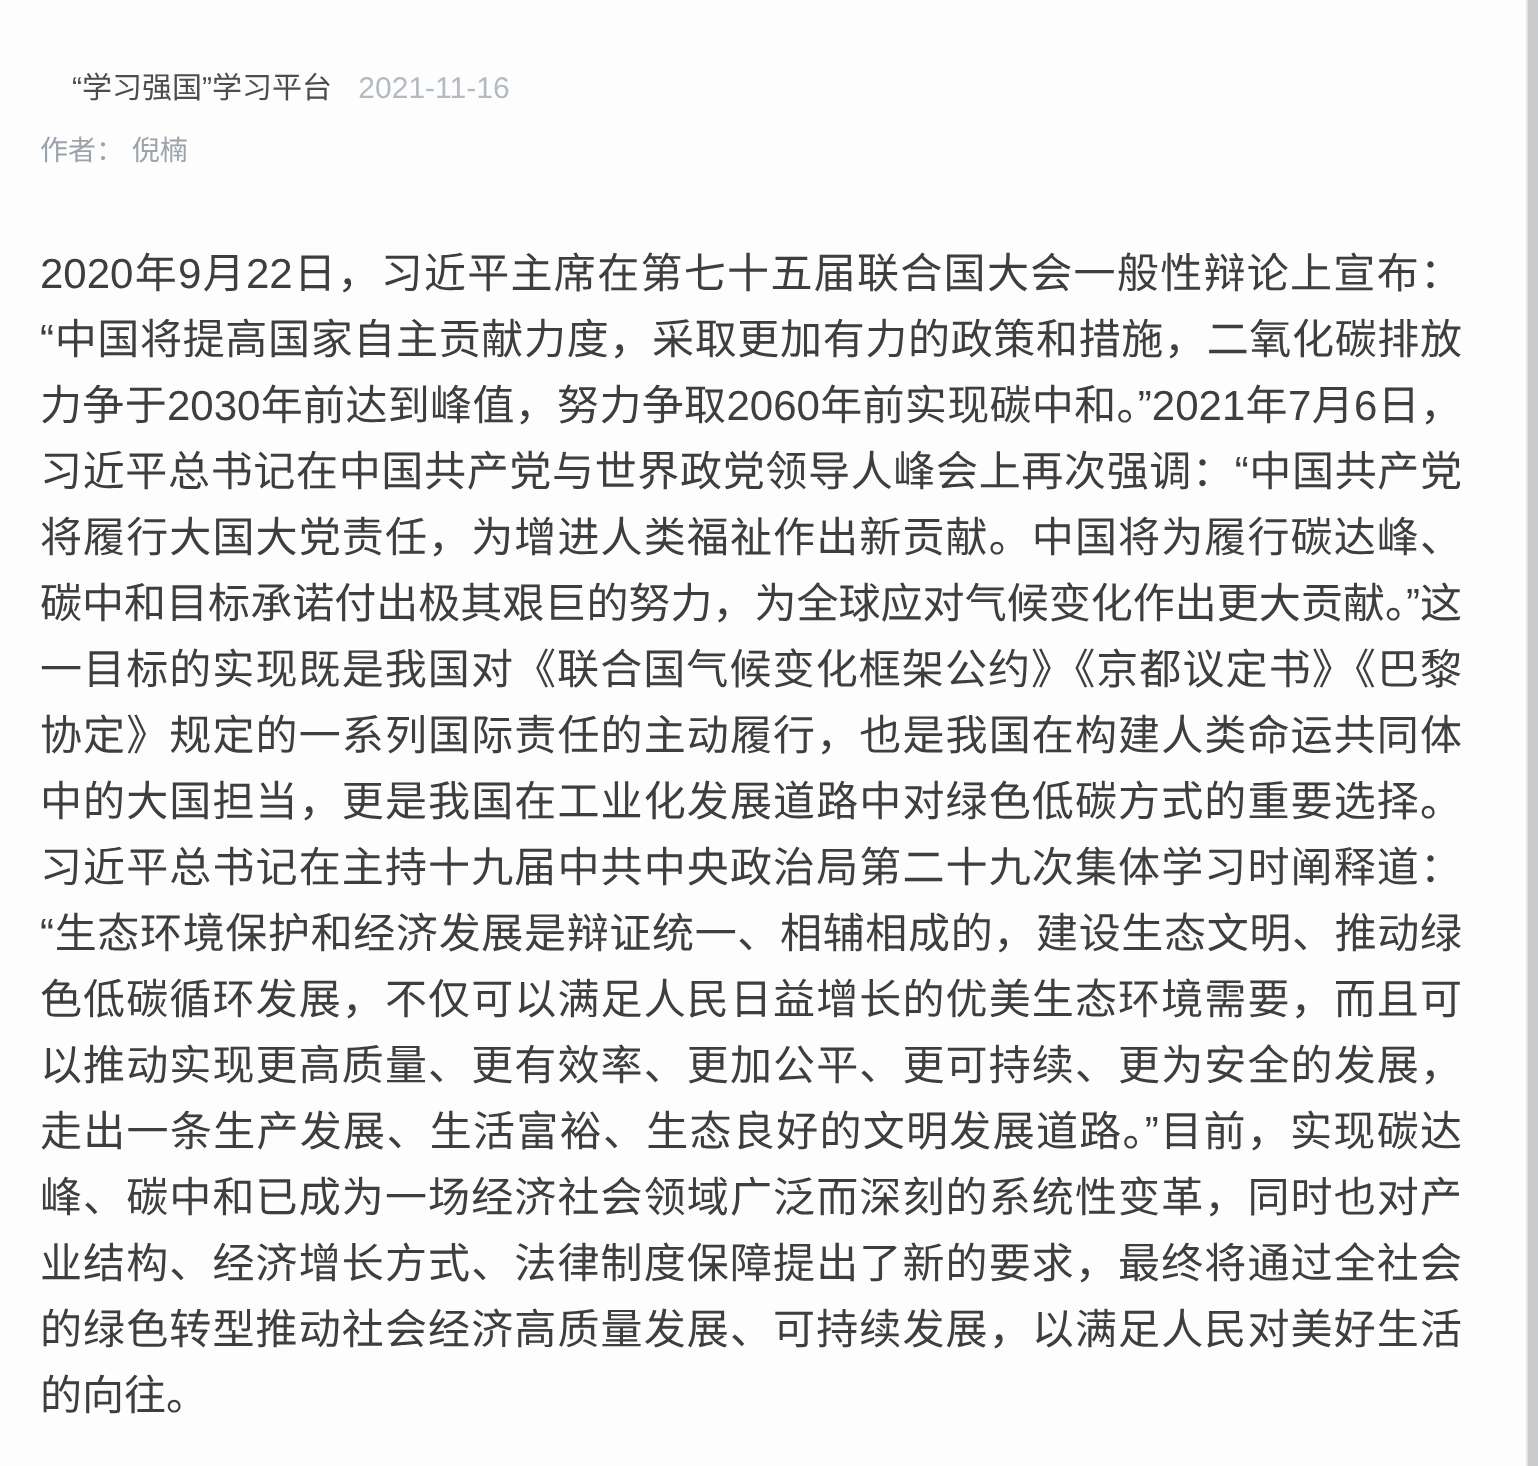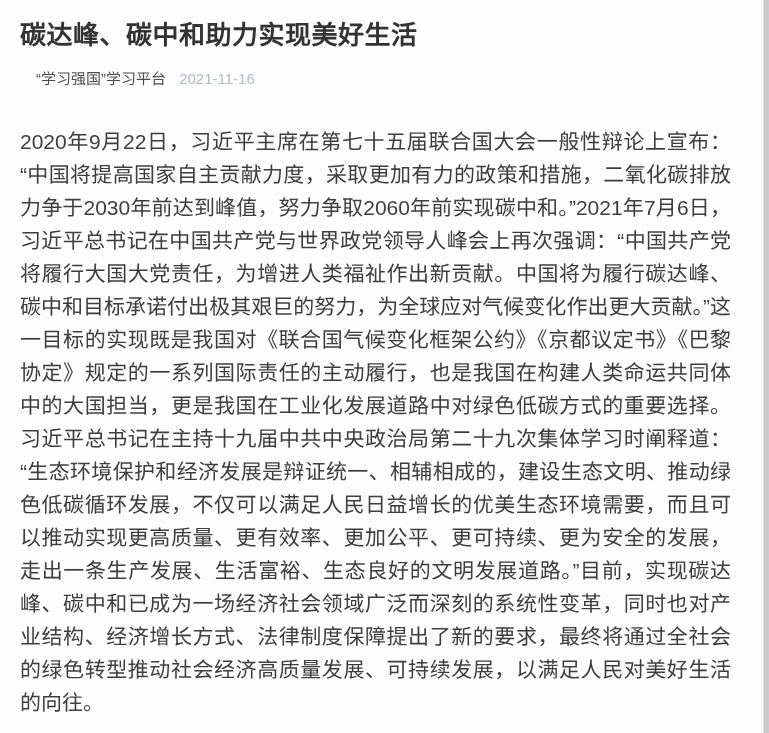--- a/index.html
+++ b/index.html
@@ -64,27 +64,30 @@
     word-break: break-all;
   }
 </style>
 </head>
 <body>
 
 <div class="page">
 
   <div class="article">
 
-    <h1 class="article-title">碳达峰、碳中和助力实现美好生活</h1>
 
     <div class="meta-row">
       <span class="meta-source">“学习强国”学习平台</span>
       <span class="meta-date">2021-11-16</span>
     </div>
 
+    <div class="author-row">
+      <span>作者：</span>
+      <span>倪楠</span>
+    </div>
 
     <p class="article-body">2020年9月22日，习近平主席在第七十五届联合国大会一般性辩论上宣布：“中国将提高国家自主贡献力度，采取更加有力的政策和措施，二氧化碳排放力争于2030年前达到峰值，努力争取2060年前实现碳中和。”2021年7月6日，习近平总书记在中国共产党与世界政党领导人峰会上再次强调：“中国共产党将履行大国大党责任，为增进人类福祉作出新贡献。中国将为履行碳达峰、碳中和目标承诺付出极其艰巨的努力，为全球应对气候变化作出更大贡献。”这一目标的实现既是我国对《联合国气候变化框架公约》《京都议定书》《巴黎协定》规定的一系列国际责任的主动履行，也是我国在构建人类命运共同体中的大国担当，更是我国在工业化发展道路中对绿色低碳方式的重要选择。习近平总书记在主持十九届中共中央政治局第二十九次集体学习时阐释道：“生态环境保护和经济发展是辩证统一、相辅相成的，建设生态文明、推动绿色低碳循环发展，不仅可以满足人民日益增长的优美生态环境需要，而且可以推动实现更高质量、更有效率、更加公平、更可持续、更为安全的发展，走出一条生产发展、生活富裕、生态良好的文明发展道路。”目前，实现碳达峰、碳中和已成为一场经济社会领域广泛而深刻的系统性变革，同时也对产业结构、经济增长方式、法律制度保障提出了新的要求，最终将通过全社会的绿色转型推动社会经济高质量发展、可持续发展，以满足人民对美好生活的向往。</p>
 
   </div>
 
   <div class="scrollbar-track"></div>
 
 </div>
 
 </body></html>

